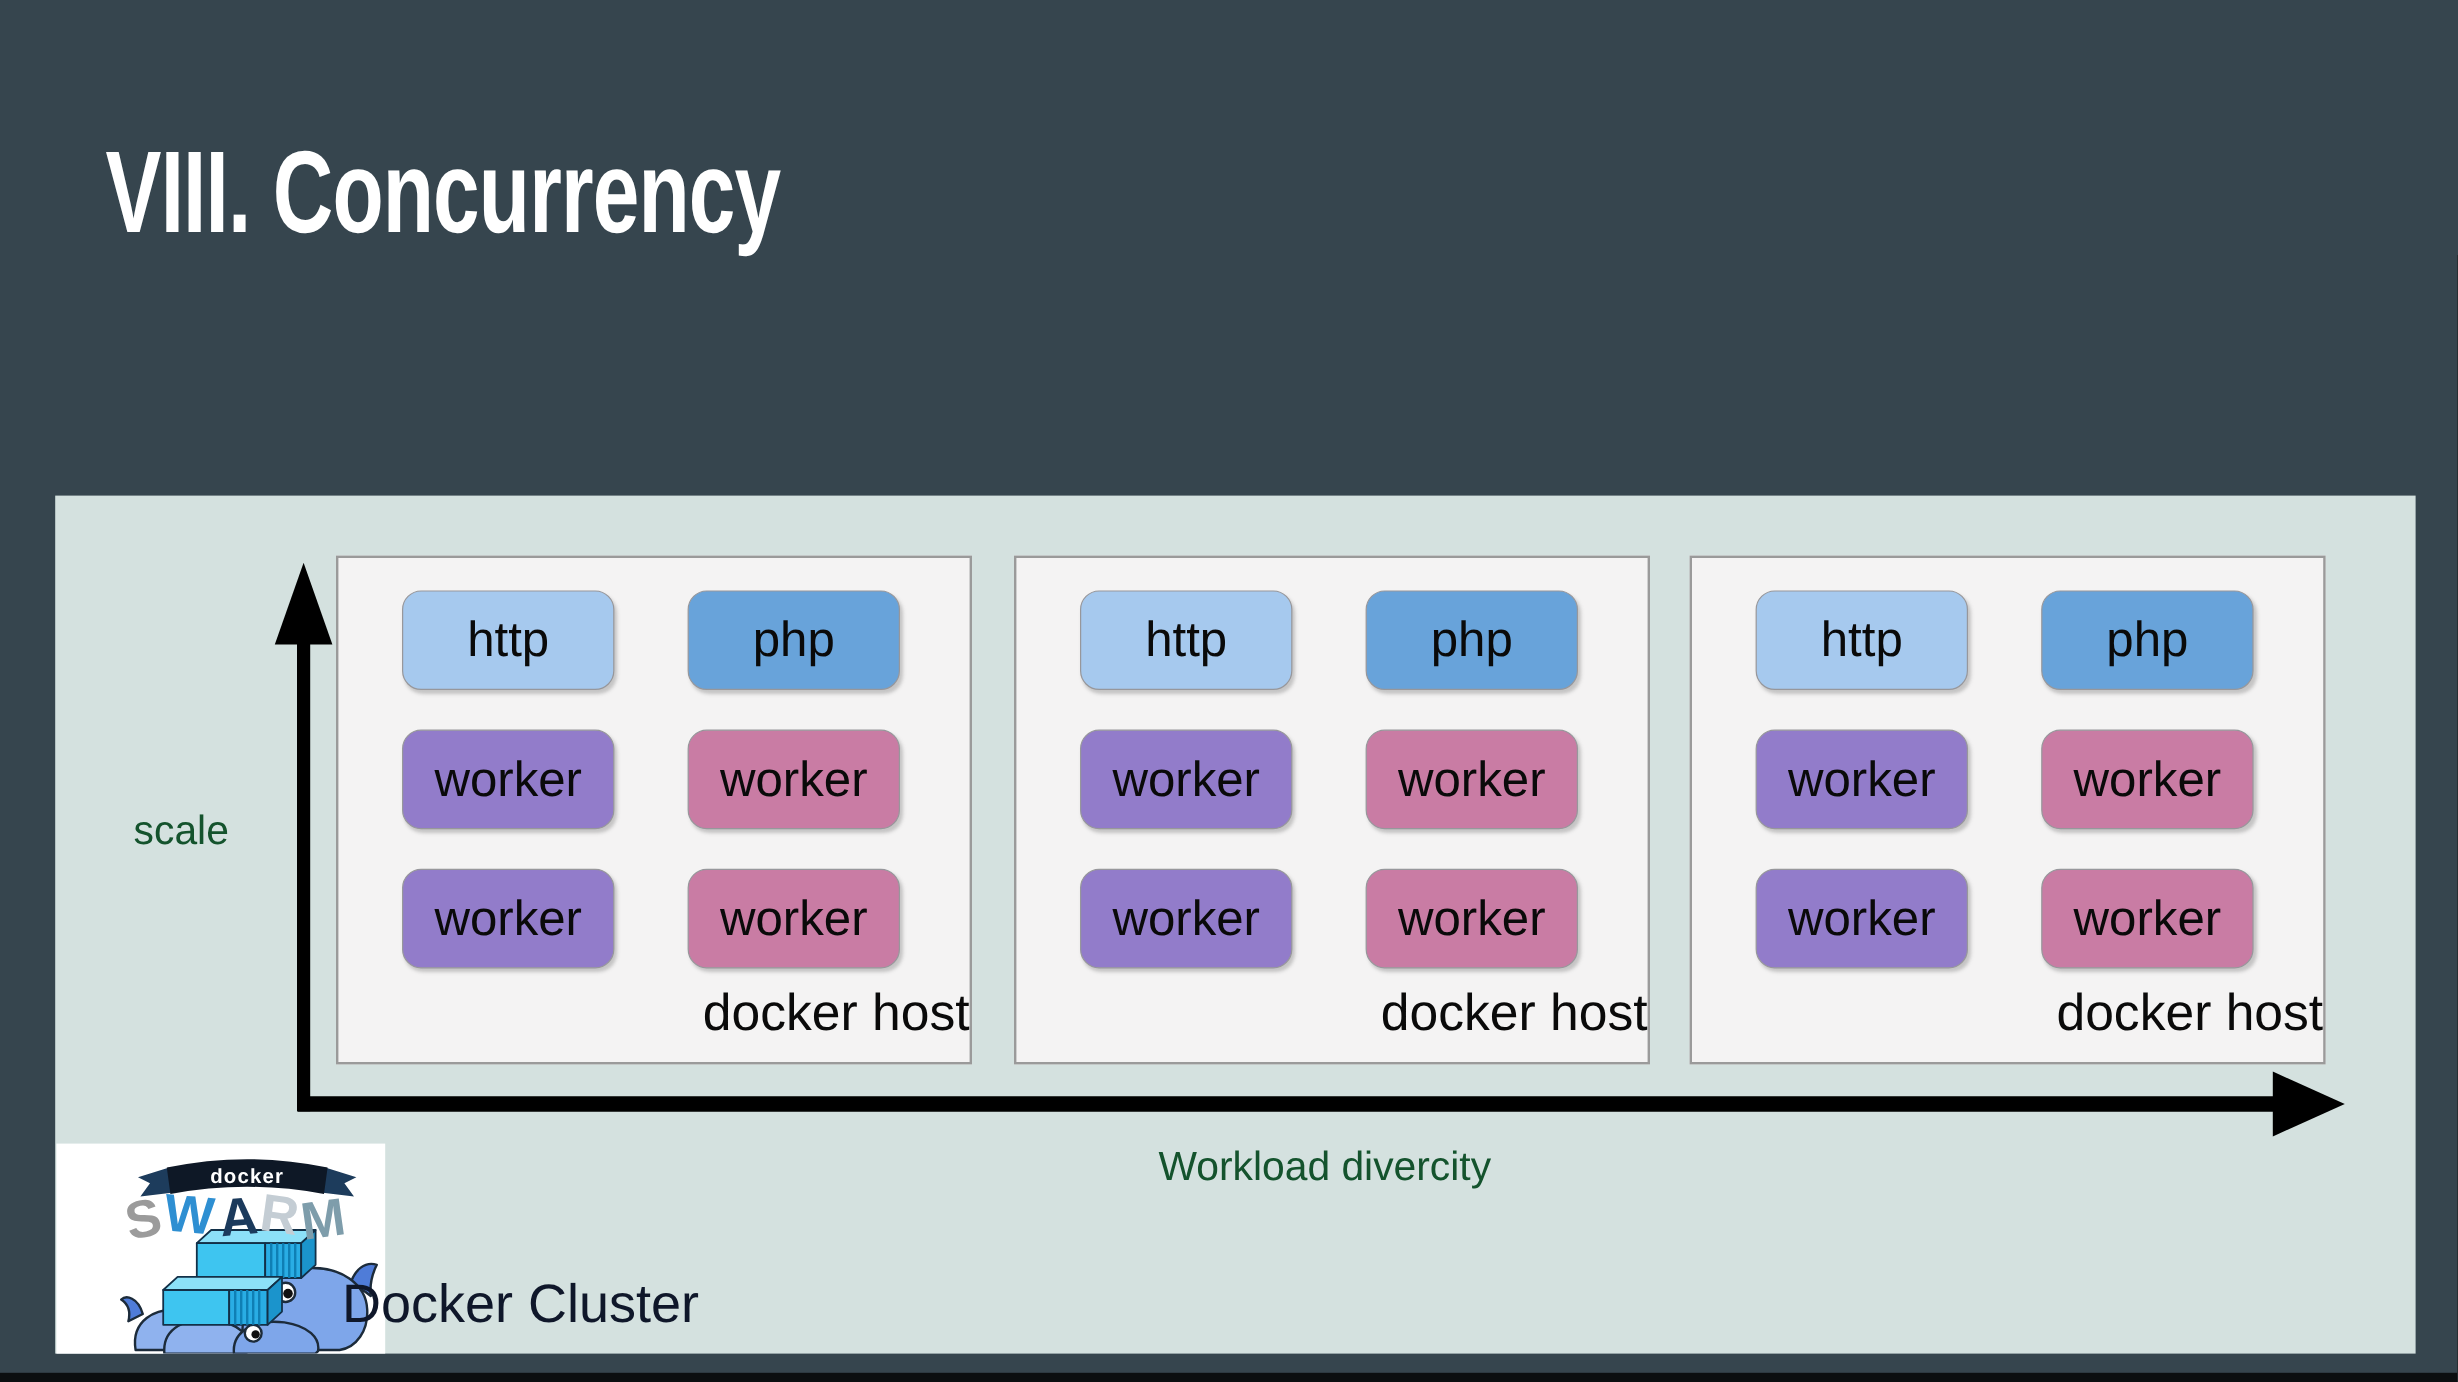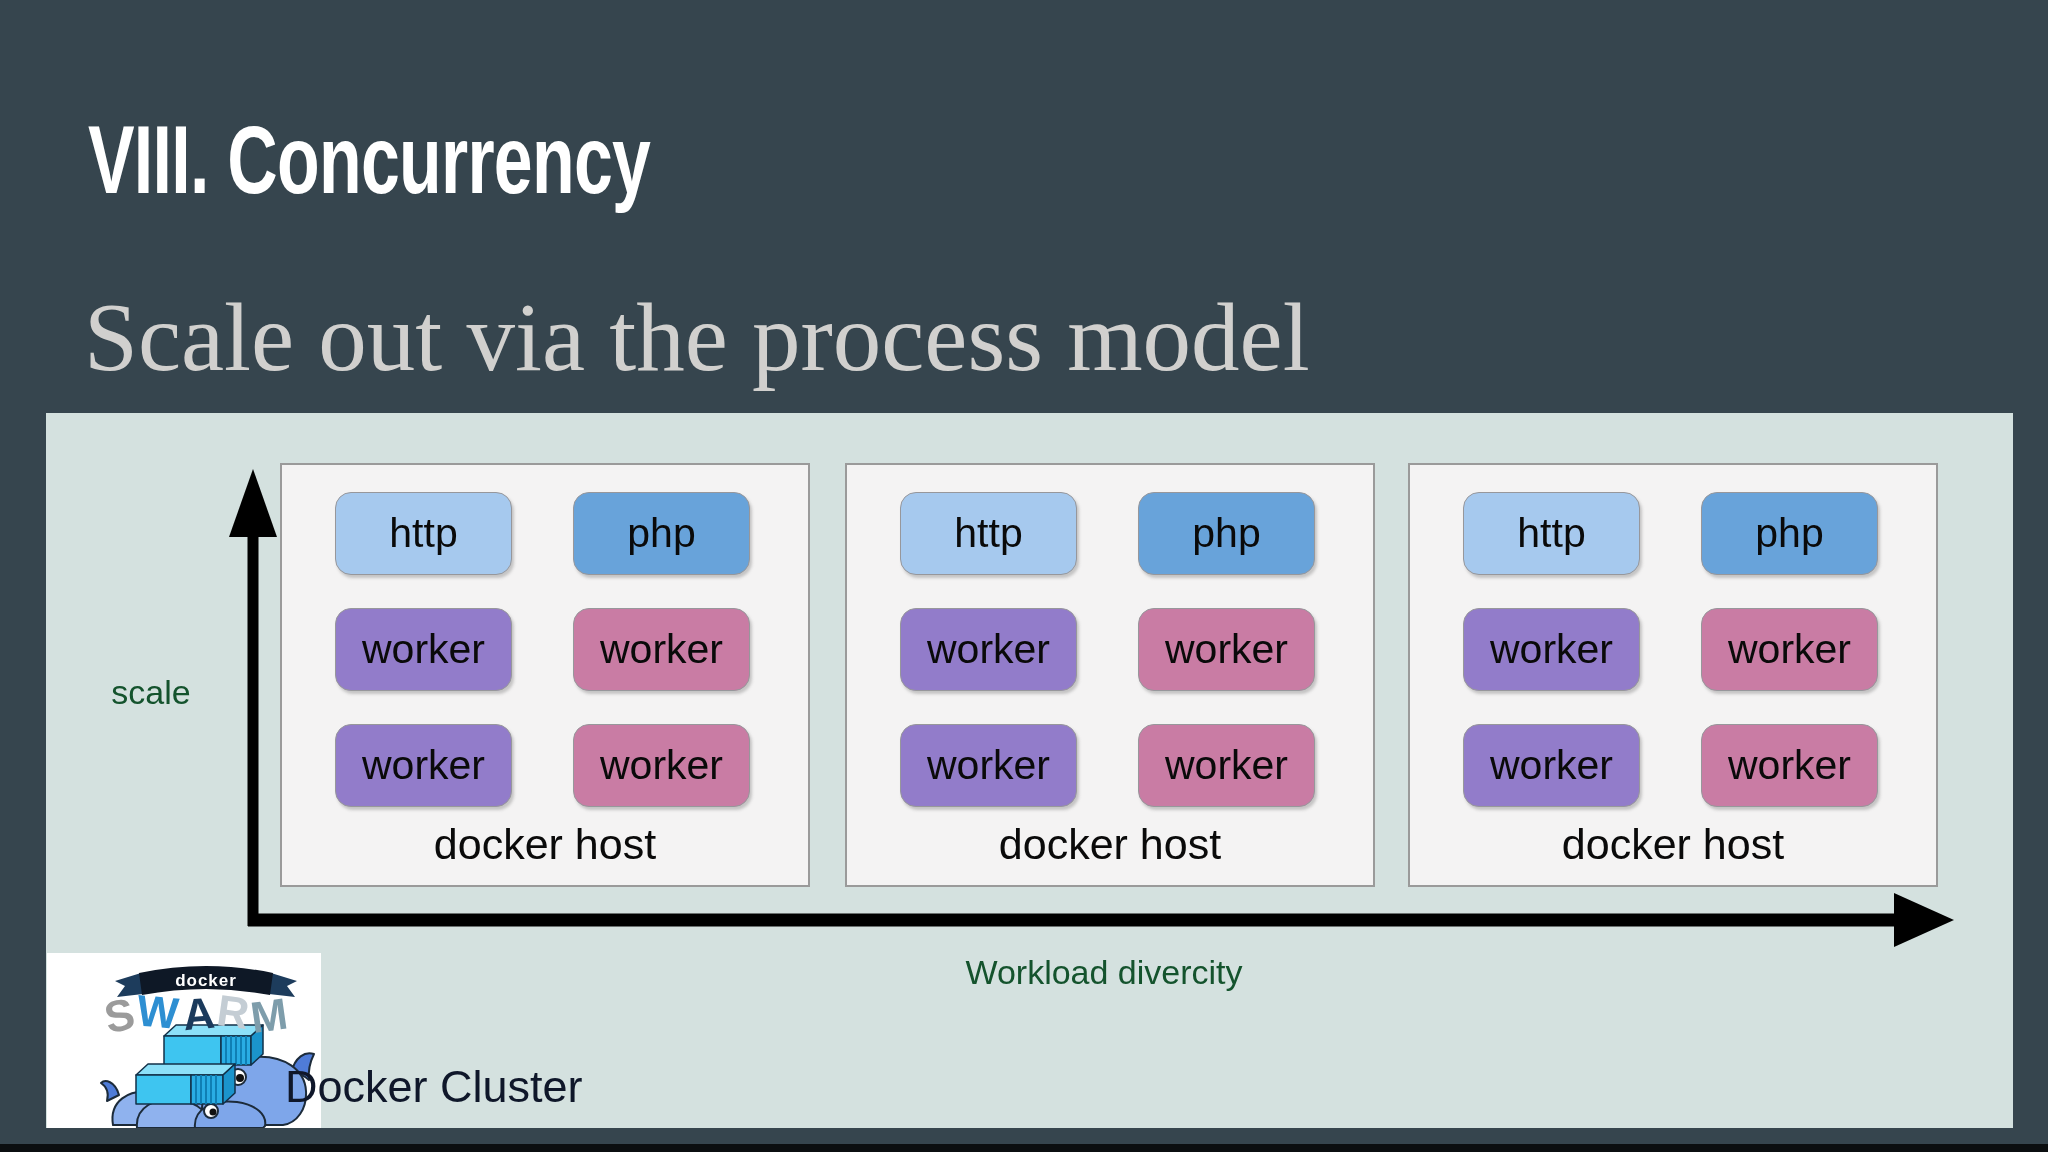--- a/index.html
+++ b/index.html
@@ -47,21 +47,21 @@
     border-radius:16px;border:1px solid #97979b;box-sizing:border-box;
     display:flex;align-items:center;justify-content:center;
     font-size:41px;color:#0a0a0a;
     box-shadow:2px 3px 3px rgba(110,110,110,0.35);
   }
   .c-http{background:#a6c9ee;}
   .c-php{background:#68a3da;}
   .c-purple{background:#927cca;}
   .c-pink{background:#c97ca4;}
   .host-label{
-    margin-top:13px;width:100%;text-align:center;
+    margin-top:13px;width:100%;text-align:right;
     font-size:43px;color:#0a0a0a;
   }
   
   .logo-box{
     position:absolute;left:1px;top:540px;width:230px;height:175px;
     background:#ffffff;
     padding-left:44px;
   }
   .cluster-label{
     position:absolute;left:239px;top:648px;
@@ -74,21 +74,20 @@
   .swarm-r{fill:#c4cdd4;} .swarm-m{fill:#7e9dab;}
   .swarm-letter{font-family:"Liberation Sans",sans-serif;font-weight:700;font-size:44px;}
   .banner-text{font-family:"Liberation Sans",sans-serif;font-weight:700;font-size:17px;fill:#ffffff;letter-spacing:1px;}
 </style>
 </head>
 <body>
 
 <div class="slide">
 
   <div class="title">VIII. Concurrency</div>
-  <div class="subtitle">Scale out via the process model</div>
 
   <div class="panel">
 
     <svg class="axes" width="1967" height="715" viewBox="0 0 1967 715">
       <line x1="207" y1="513" x2="207" y2="116" stroke="#000000" stroke-width="11"></line>
       <polygon points="207,56 183,124 231,124" fill="#000000"></polygon>
       <line x1="202" y1="507" x2="1852" y2="507" stroke="#000000" stroke-width="13"></line>
       <polygon points="1908,507 1848,480 1848,534" fill="#000000"></polygon>
     </svg>
 

